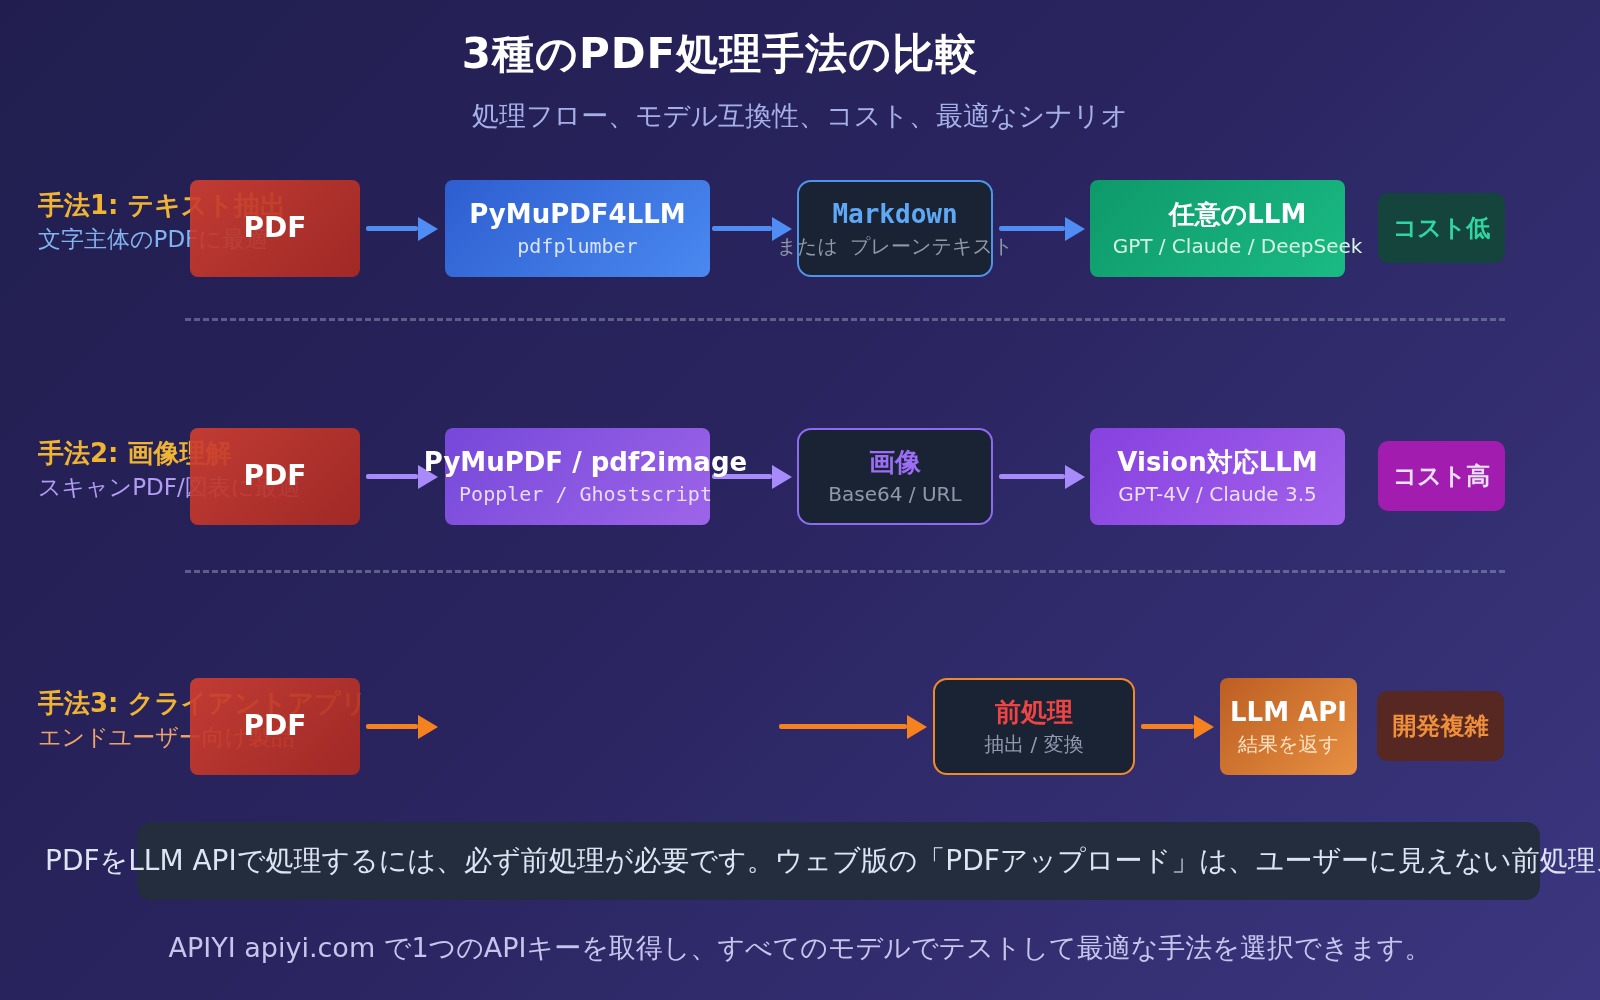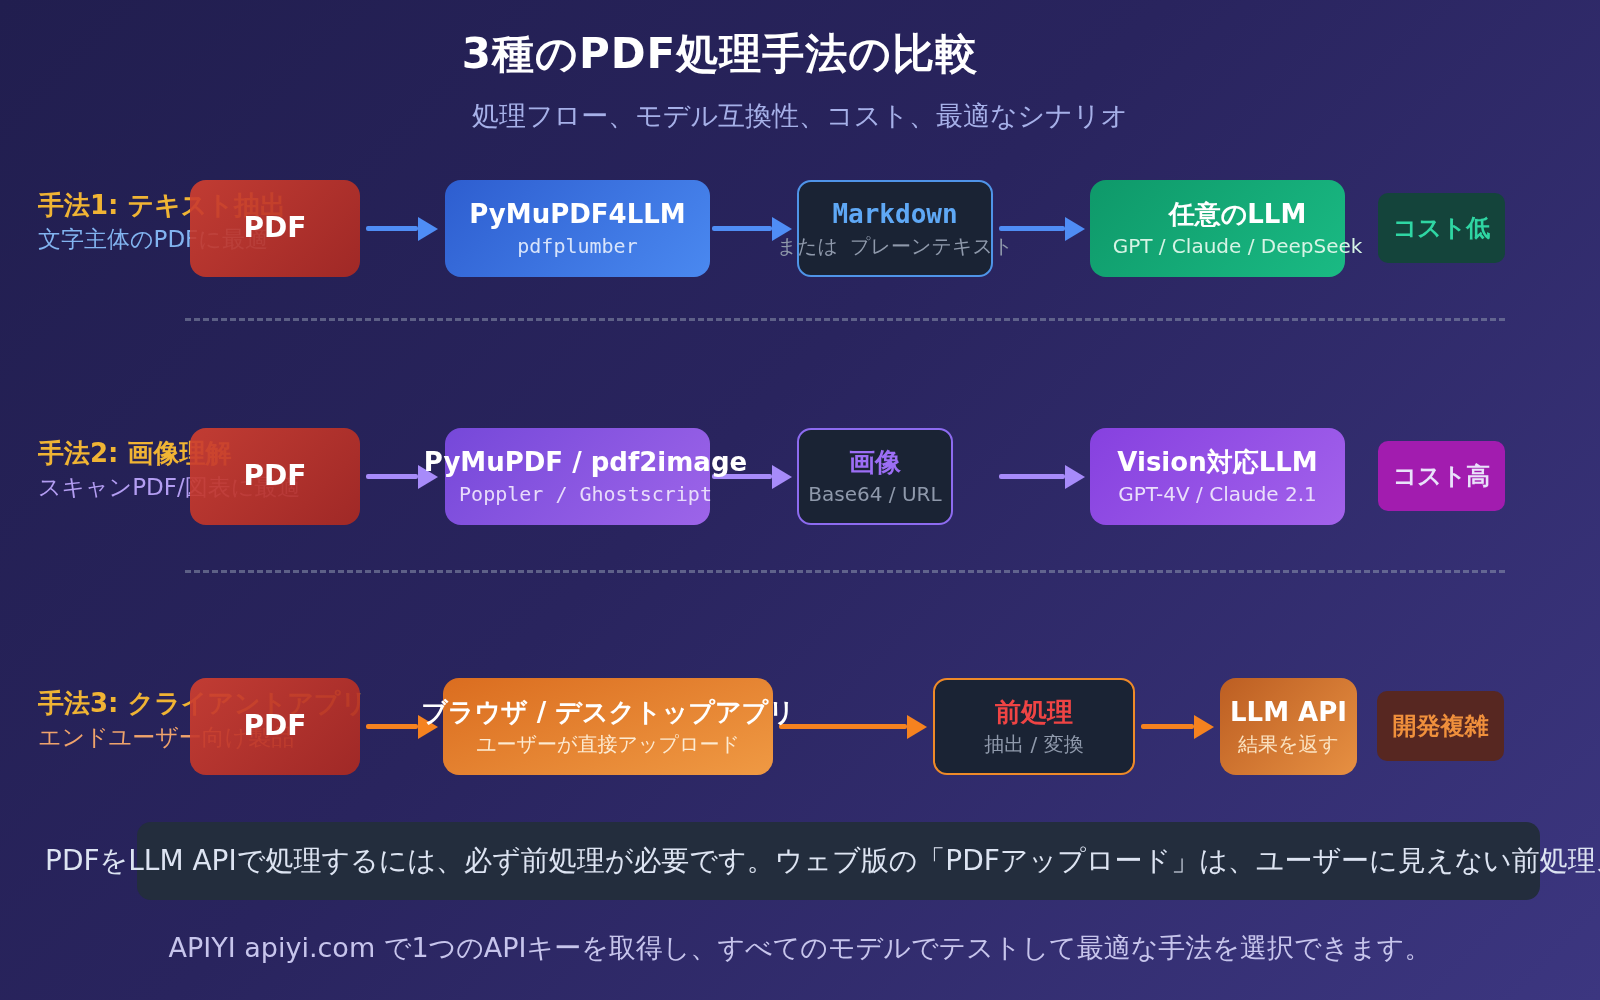--- a/index.html
+++ b/index.html
@@ -12,21 +12,21 @@
   
   .title{left:0;top:26px;width:1440px;text-align:center;font-size:42px;font-weight:700;color:#ffffff;letter-spacing:1px;}
   .subtitle{left:0;top:98px;width:1600px;text-align:center;font-size:27px;color:#a6b0e8;}
   
   .row{position:absolute;left:0;width:1600px;height:97px;}
   .r1{top:180px;} .r2{top:428px;} .r3{top:678px;}
   .lbl{left:38px;top:8px;font-size:26px;font-weight:700;color:#f0b434;white-space:nowrap;z-index:1;}
   .sublbl{left:38px;top:44px;font-size:23px;white-space:nowrap;z-index:1;}
   .r1 .sublbl{color:#82b4f0;} .r2 .sublbl{color:#b39df2;} .r3 .sublbl{color:#efa36b;}
   
-  .box{position:absolute;top:0;height:97px;border-radius:16px;display:flex;flex-direction:column;
+  .box{position:absolute;top:0;height:97px;border-radius:8px;display:flex;flex-direction:column;
        align-items:center;justify-content:center;gap:6px;z-index:2;box-sizing:border-box;}
   .box .t{font-size:26px;font-weight:700;color:#ffffff;white-space:nowrap;line-height:1.1;}
   .box .s{font-size:20px;white-space:nowrap;line-height:1.1;}
   .mono{font-family:"DejaVu Sans Mono","Liberation Mono",monospace;}
   .pdf{left:190px;width:170px;background:linear-gradient(135deg,rgba(206,62,48,.92),rgba(170,41,34,.92));}
   .pdf .t{font-size:28px;}
   .fmt{background:rgba(26,35,51,.97);border:2px solid;border-radius:14px;}
   .fmt .s{color:#8f99ab;}
   .r1 .tool{background:linear-gradient(135deg,rgba(46,97,214,.95),rgba(76,142,248,.95));}
   .r1 .tool .s,.r2 .tool .s{color:#d8e4fb;}
@@ -113,51 +113,47 @@
       <i class="arrow-head"></i>
     </div>
   <div class="box tool" style="left:445px;width:265px;">
     <span class="t">PyMuPDF / pdf2image</span>
     <span class="s mono">Poppler / Ghostscript</span>
   </div>
   <div class="arrow" style="left:712px;width:80px;">
       <i class="arrow-line"></i>
       <i class="arrow-head"></i>
     </div>
-  <div class="box fmt" style="left:797px;width:156px;">
+  <div class="box fmt" style="left:797px;width:196px;">
     <span class="t">画像</span>
     <span class="s">Base64 / URL</span>
   </div>
   <div class="arrow" style="left:999px;width:86px;">
       <i class="arrow-line"></i>
       <i class="arrow-head"></i>
     </div>
   <div class="box llm" style="left:1090px;width:255px;">
     <span class="t">Vision対応LLM</span>
-    <span class="s">GPT-4V / Claude 2.1</span>
+    <span class="s">GPT-4V / Claude 3.5</span>
   </div>
   <div class="badge" style="left:1378px;width:127px;">コスト高</div>
 </div>
 
 <div class="divider" style="top:570px;"></div>
 
 <div class="row r3">
   <div class="abs lbl">手法3: クライアントアプリ</div>
   <div class="abs sublbl">エンドユーザー向け製品</div>
   <div class="box pdf">
     <span class="t">PDF</span>
   </div>
   <div class="arrow" style="left:366px;width:72px;">
       <i class="arrow-line"></i>
       <i class="arrow-head"></i>
     </div>
-  <div class="box tool" style="left:443px;width:330px;">
-    <span class="t">ブラウザ / デスクトップアプリ</span>
-    <span class="s">ユーザーが直接アップロード</span>
-  </div>
   <div class="arrow" style="left:779px;width:148px;">
       <i class="arrow-line"></i>
       <i class="arrow-head"></i>
     </div>
   <div class="box fmt" style="left:933px;width:202px;">
     <span class="t">前処理</span>
     <span class="s">抽出 / 変換</span>
   </div>
   <div class="arrow" style="left:1141px;width:73px;">
       <i class="arrow-line"></i>

